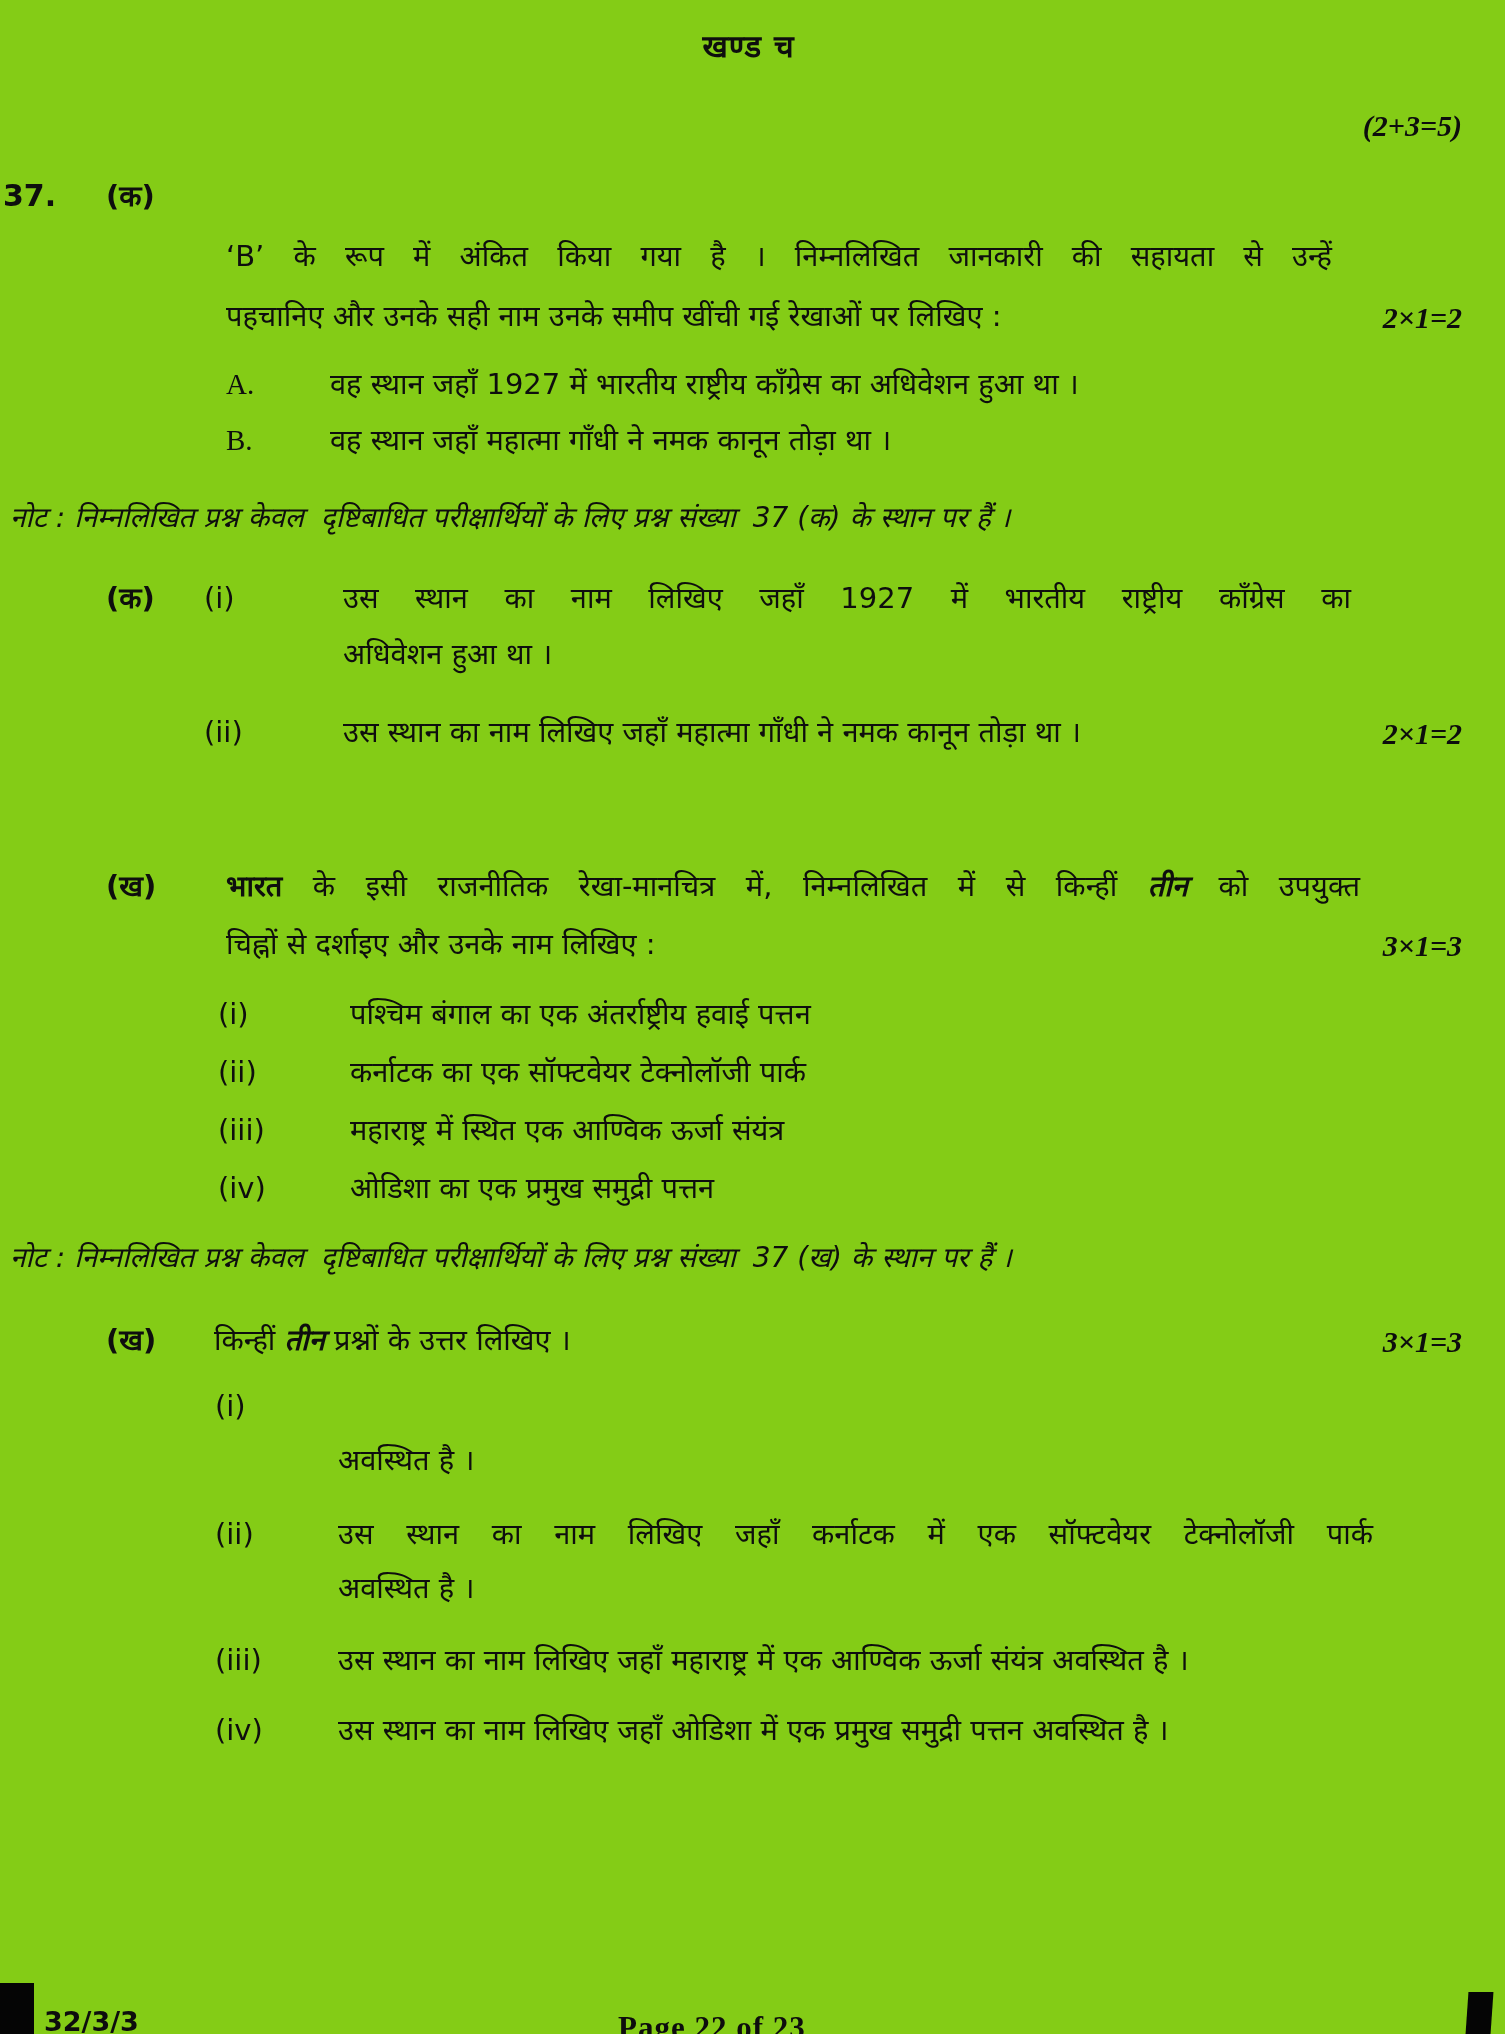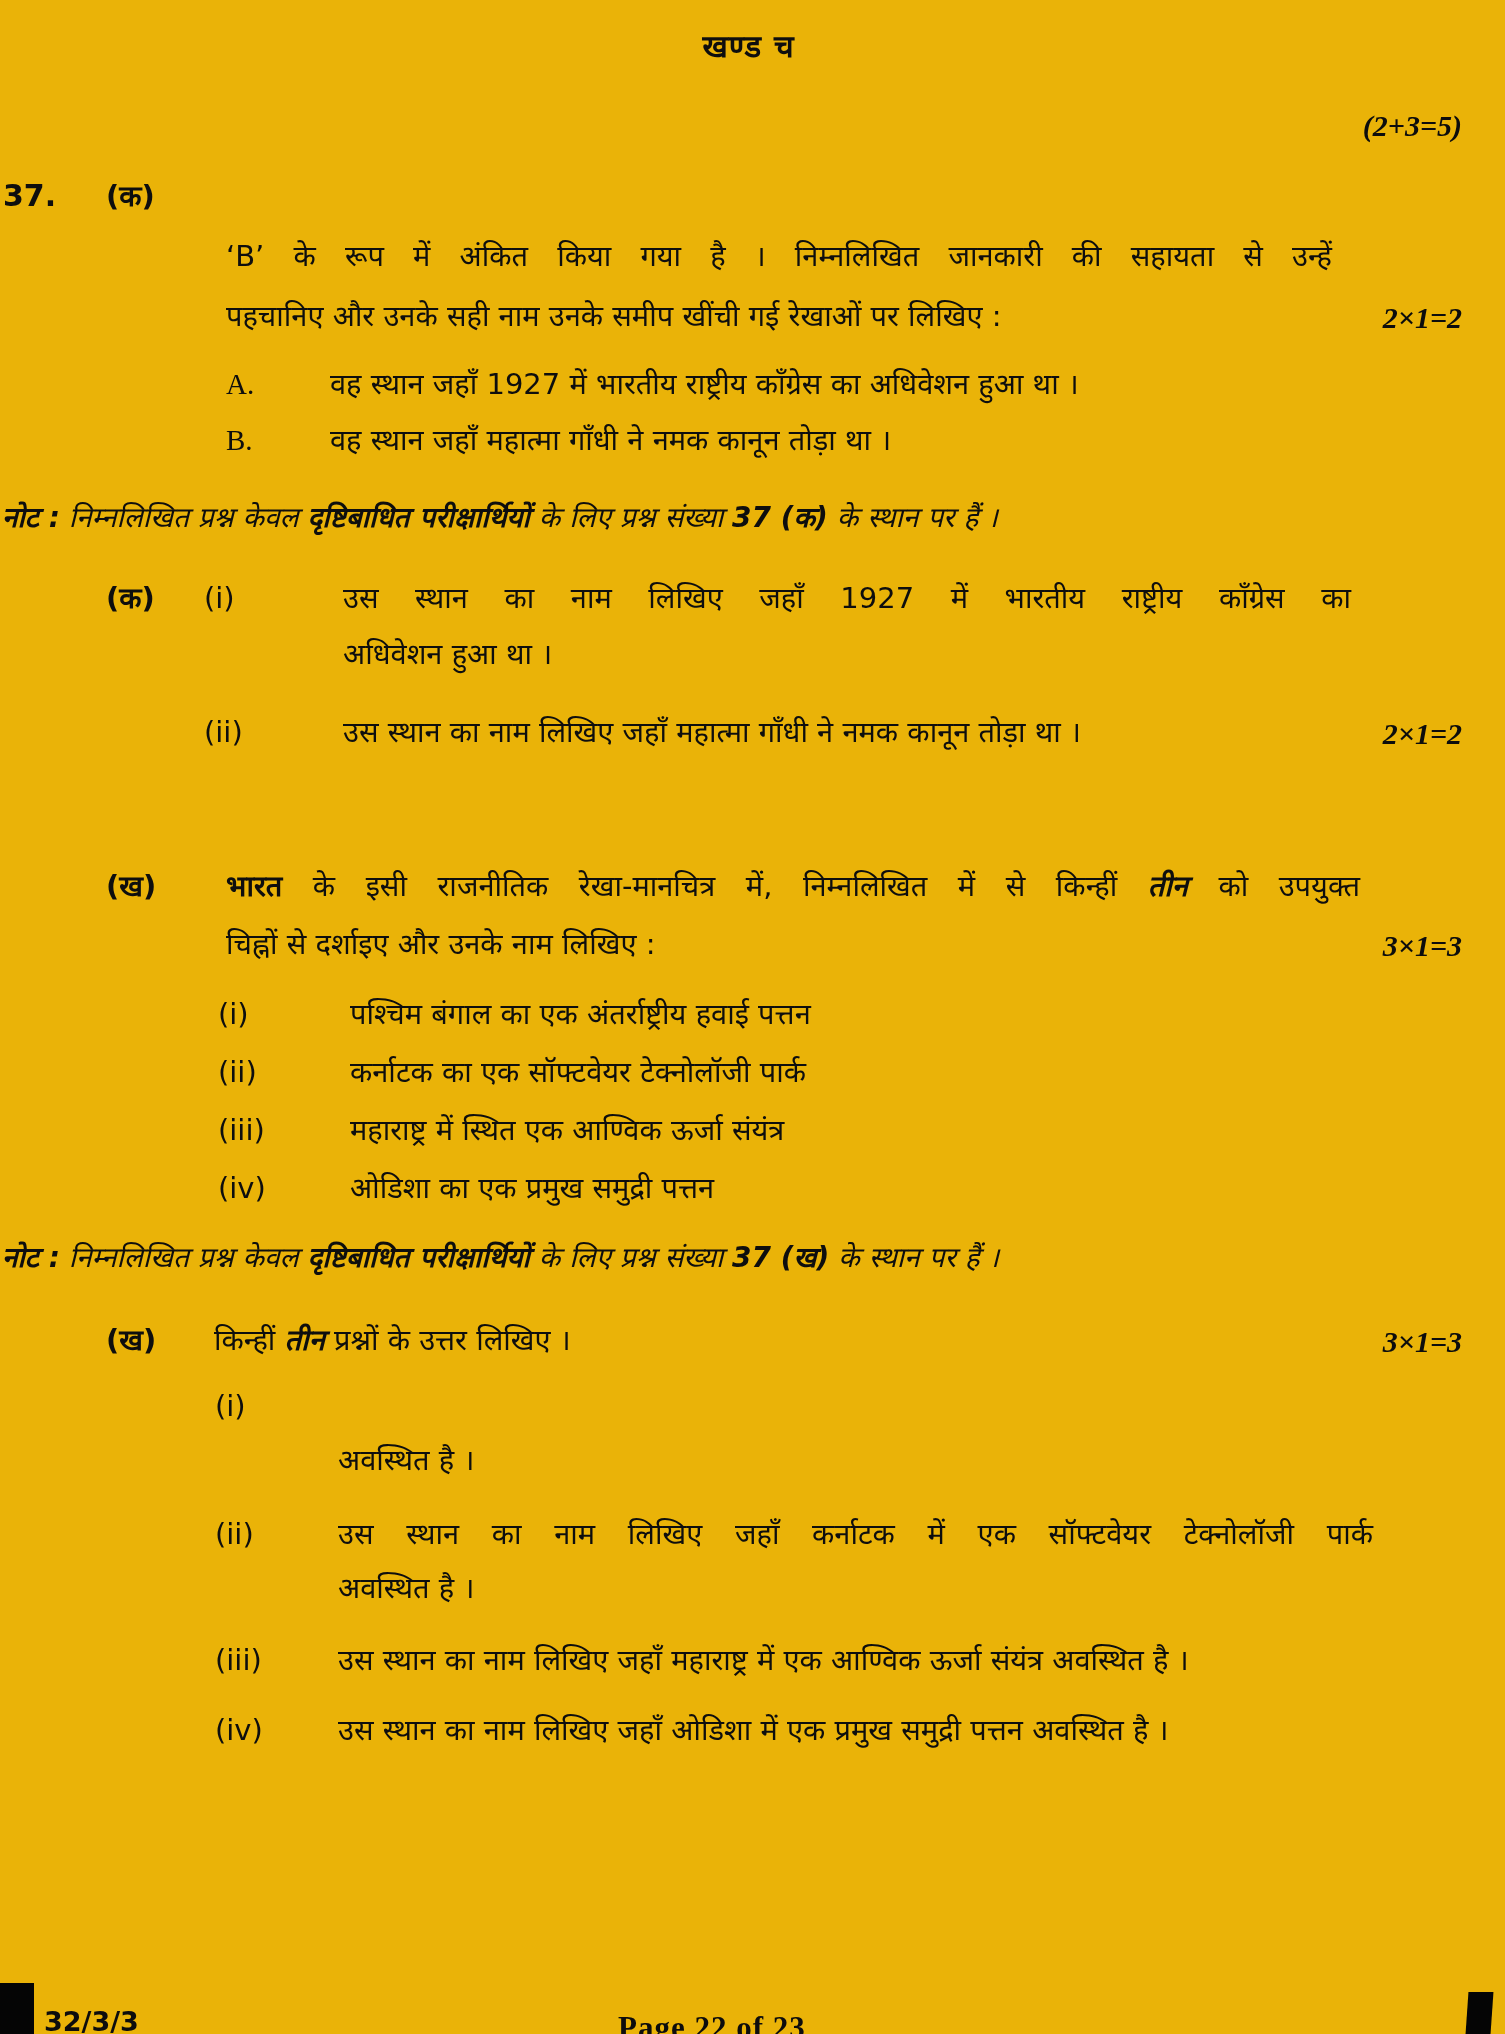--- a/index.html
+++ b/index.html
@@ -1,32 +1,32 @@
 <!DOCTYPE html>
 <html><head>
 <meta charset="utf-8">
 <style>
   html,body { margin:0; padding:0; background:#cfcfcf; }
   .page {
     position:relative; width:1505px; height:2034px; margin:0 auto;
-    background:#eab308; color:#0d0d0d; overflow:hidden;
+    background:#84cc16; color:#0d0d0d; overflow:hidden;
     font-family:"DejaVu Sans", sans-serif;
   }
   .line { position:absolute; font-size:29px; line-height:40px; white-space:nowrap; color:#0e0e0e; }
   .just { white-space:normal; text-align:justify; text-align-last:justify; }
   .b    { font-weight:bold; }
   .ctr  { left:0; width:1497px; text-align:center; font-weight:bold; }
   .title { font-size:31px; letter-spacing:1px; }
   .marks {
     position:absolute; left:1255px; width:207px; text-align:right;
     font-family:"Liberation Serif", serif; font-style:italic; font-weight:bold;
     font-size:30px; line-height:40px; white-space:nowrap;
   }
   .note { font-style:italic; font-size:28px; font-family:"DejaVu Sans", sans-serif; }
-  .note .nb { font-weight:bold; }
+  .note .nb { font-weight:normal;margin-left:8px; }
   .lbl { font-weight:bold; }
   .footer-block { position:absolute; background:#050505; }
   .footer-code { position:absolute; left:44px; top:2006px; font-weight:bold; font-size:27px; }
   .footer-page { position:absolute; left:618px; top:2010px; font-weight:bold; font-size:31px;
                  font-family:"Liberation Serif", serif; letter-spacing:1px; }
 </style>
 </head>
 <body>
 
 <div class="page">

